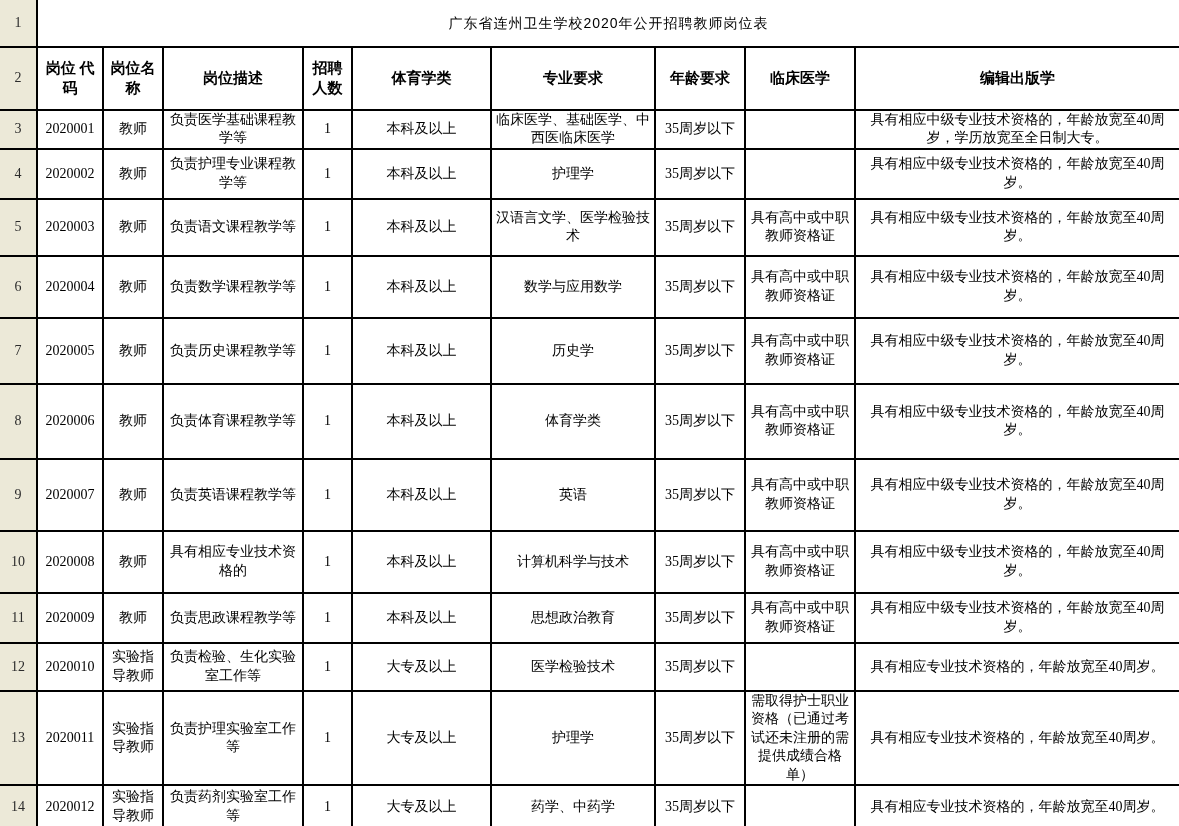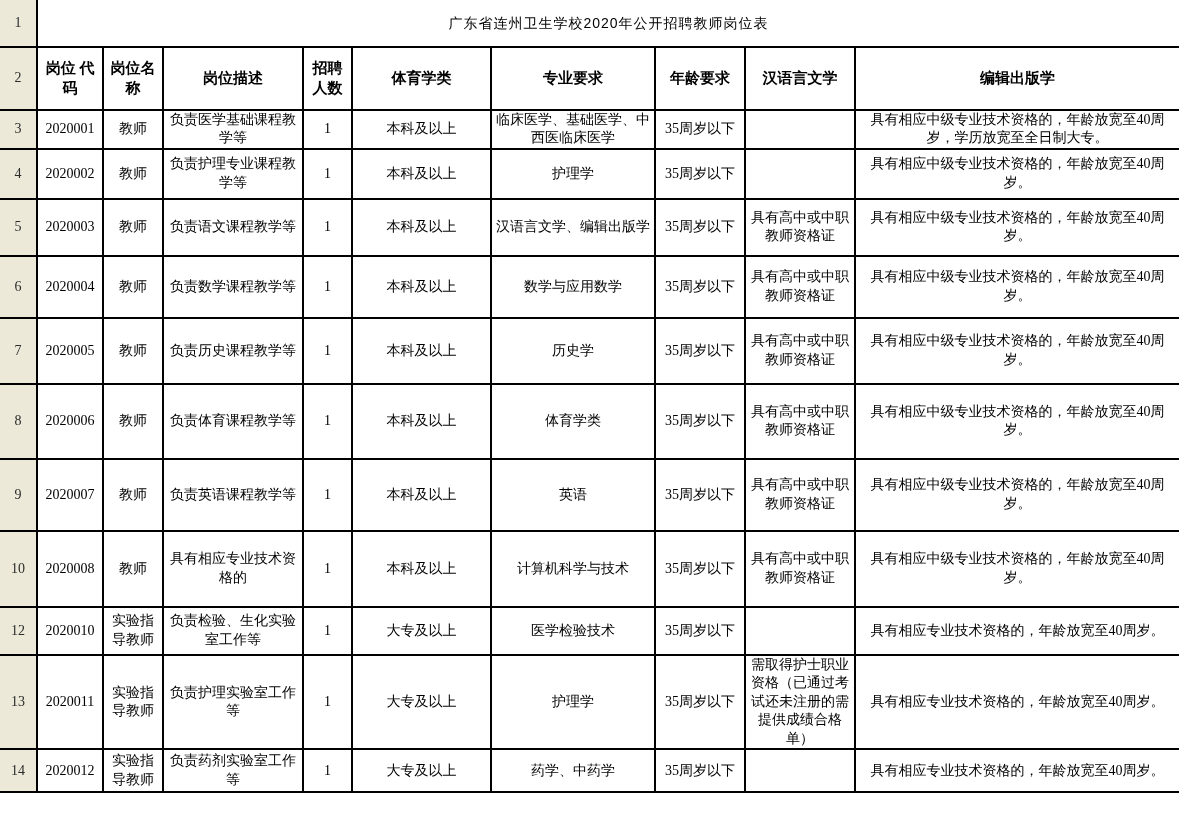--- a/index.html
+++ b/index.html
@@ -63,21 +63,21 @@
 
   <tr style="height:63px">
     <td class="gut">2</td>
     <th class="hdr">岗位 代码</th>
     <th class="hdr">岗位名称</th>
     <th class="hdr">岗位描述</th>
     <th class="hdr">招聘人数</th>
     <th class="hdr">体育学类</th>
     <th class="hdr">专业要求</th>
     <th class="hdr">年龄要求</th>
-    <th class="hdr">汉语言文学</th>
+    <th class="hdr">临床医学</th>
     <th class="hdr last-col">编辑出版学</th>
   </tr>
 
   <tr style="height:38px">
     <td class="gut">3</td>
     <td class="c-code">2020001</td>
     <td class="c-name">教师</td>
     <td class="c-desc">负责医学基础课程教学等</td>
     <td class="c-count">1</td>
     <td class="c-edu">本科及以上</td>
@@ -100,21 +100,21 @@
     <td class="c-other last-col">具有相应中级专业技术资格的，年龄放宽至40周岁。</td>
   </tr>
 
   <tr style="height:57px">
     <td class="gut">5</td>
     <td class="c-code">2020003</td>
     <td class="c-name">教师</td>
     <td class="c-desc">负责语文课程教学等</td>
     <td class="c-count">1</td>
     <td class="c-edu">本科及以上</td>
-    <td class="c-major">汉语言文学、编辑出版学</td>
+    <td class="c-major">汉语言文学、医学检验技术</td>
     <td class="c-age">35周岁以下</td>
     <td class="c-cert">具有高中或中职教师资格证</td>
     <td class="c-other last-col">具有相应中级专业技术资格的，年龄放宽至40周岁。</td>
   </tr>
 
   <tr style="height:62px">
     <td class="gut">6</td>
     <td class="c-code">2020004</td>
     <td class="c-name">教师</td>
     <td class="c-desc">负责数学课程教学等</td>
@@ -158,33 +158,45 @@
     <td class="c-name">教师</td>
     <td class="c-desc">负责英语课程教学等</td>
     <td class="c-count">1</td>
     <td class="c-edu">本科及以上</td>
     <td class="c-major">英语</td>
     <td class="c-age">35周岁以下</td>
     <td class="c-cert">具有高中或中职教师资格证</td>
     <td class="c-other last-col">具有相应中级专业技术资格的，年龄放宽至40周岁。</td>
   </tr>
 
-  <tr style="height:76px">
+  <tr style="height:62px">
     <td class="gut">10</td>
     <td class="c-code">2020008</td>
     <td class="c-name">教师</td>
     <td class="c-desc">具有相应专业技术资格的</td>
     <td class="c-count">1</td>
     <td class="c-edu">本科及以上</td>
     <td class="c-major">计算机科学与技术</td>
     <td class="c-age">35周岁以下</td>
     <td class="c-cert">具有高中或中职教师资格证</td>
     <td class="c-other last-col">具有相应中级专业技术资格的，年龄放宽至40周岁。</td>
   </tr>
 
+  <tr style="height:50px">
+    <td class="gut">11</td>
+    <td class="c-code">2020009</td>
+    <td class="c-name">教师</td>
+    <td class="c-desc">负责思政课程教学等</td>
+    <td class="c-count">1</td>
+    <td class="c-edu">本科及以上</td>
+    <td class="c-major">思想政治教育</td>
+    <td class="c-age">35周岁以下</td>
+    <td class="c-cert">具有高中或中职教师资格证</td>
+    <td class="c-other last-col">具有相应中级专业技术资格的，年龄放宽至40周岁。</td>
+  </tr>
 
   <tr style="height:48px">
     <td class="gut">12</td>
     <td class="c-code">2020010</td>
     <td class="c-name">实验指导教师</td>
     <td class="c-desc">负责检验、生化实验室工作等</td>
     <td class="c-count">1</td>
     <td class="c-edu">大专及以上</td>
     <td class="c-major">医学检验技术</td>
     <td class="c-age">35周岁以下</td>

